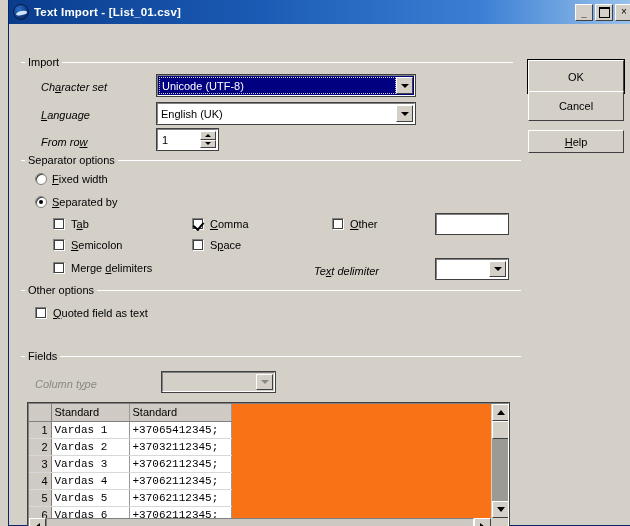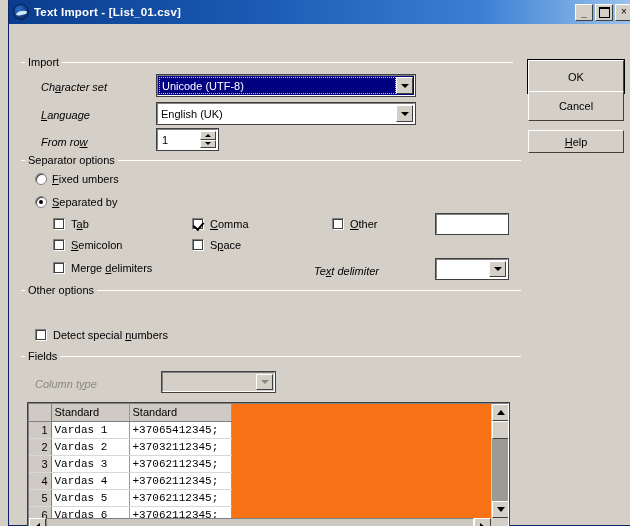--- a/index.html
+++ b/index.html
@@ -377,21 +377,21 @@
       </div>
     </div>
 
     <div class="group" style="left:12px; top:130px; width:500px; height:122px;">
       <div class="group-line"></div>
       <div class="group-title">Separator options</div>
     </div>
 
     <div class="radio-row" style="left:26px; top:149px;">
       <span class="radio-mark"></span>
-      <span><u>F</u><span>ixed umbers</span></span>
+      <span><u>F</u><span>ixed width</span></span>
     </div>
     <div class="radio-row on" style="left:26px; top:172px;">
       <span class="radio-mark"></span>
       <span><u>S</u><span>eparated by</span></span>
     </div>
 
     <div class="check-row" style="left:44px; top:194px;">
       <span class="check-mark"></span>
       <span><span>T</span><u>a</u><span>b</span></span>
     </div>
@@ -423,23 +423,23 @@
     <div class="combo" style="left:427px; top:235px; width:72px; height:20px;">
       <div class="combo-val"></div>
       <div class="combo-arrow"></div>
     </div>
 
     <div class="group" style="left:12px; top:260px; width:500px; height:62px;">
       <div class="group-line"></div>
       <div class="group-title">Other options</div>
     </div>
 
-    <div class="check-row" style="left:26px; top:305px;">
-      <span class="check-mark"></span>
-      <span><span>Detect special </span><u>n</u><span>umbers</span></span>
+    <div class="check-row" style="left:26px; top:283px;">
+      <span class="check-mark"></span>
+      <span><u>Q</u><span>uoted field as text</span></span>
     </div>
 
     <div class="group" style="left:12px; top:326px; width:500px; height:30px;">
       <div class="group-line"></div>
       <div class="group-title">Fields</div>
     </div>
 
     <div class="lbl disabled" style="left:26px; top:354px;"><span>Column t</span><u>y</u><span>pe</span></div>
     <div class="combo disabled" style="left:153px; top:348px; width:113px; height:20px;">
       <div class="combo-val"></div>

